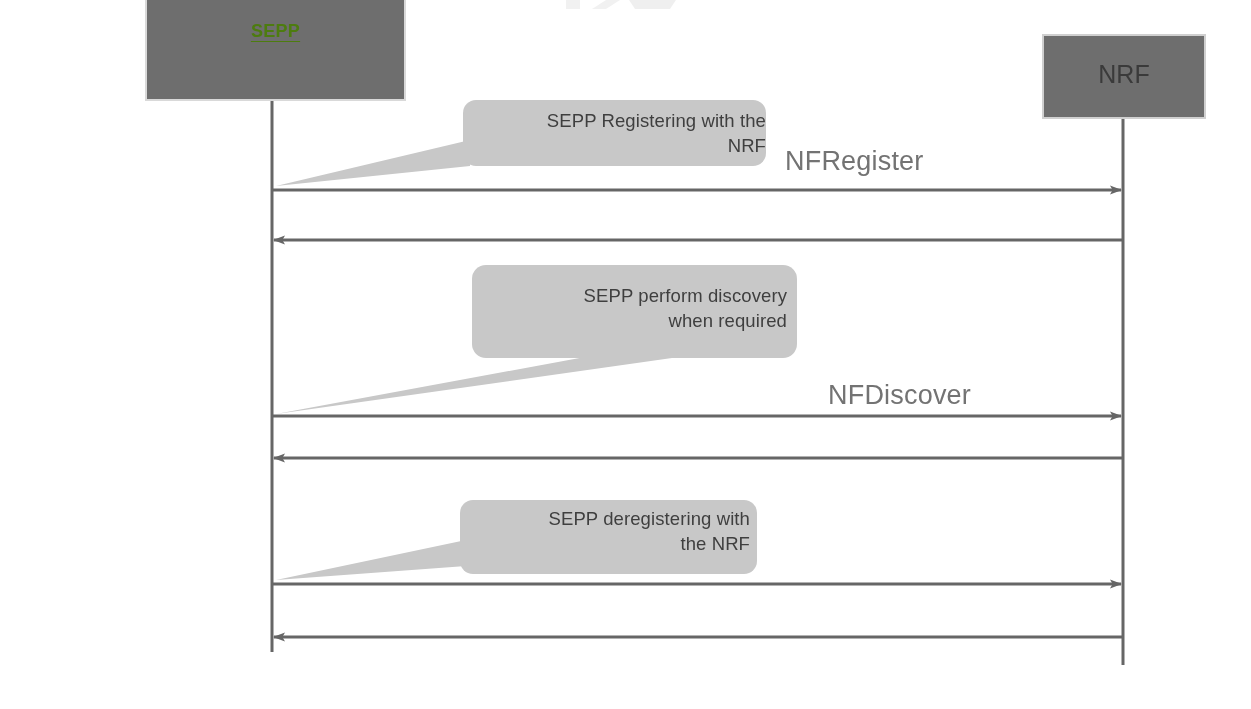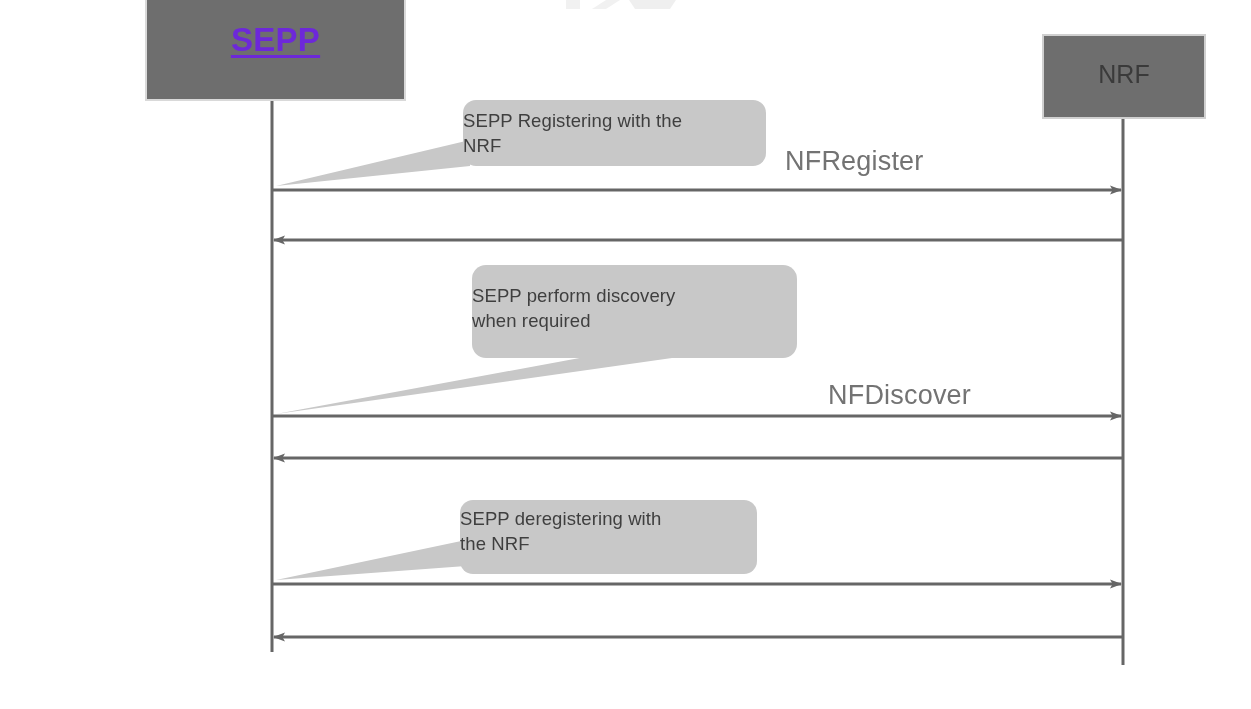--- a/index.html
+++ b/index.html
@@ -15,23 +15,23 @@
 
   .actor-box{position:absolute;box-sizing:border-box;}
 
   .actor-label{
     position:absolute;
     width:100%;
     text-align:center;
     white-space:nowrap;
   }
   .actor-label.sepp{
-    color:#6d28d9;
+    color:#4d7c0f;
     font-weight:bold;
-    font-size:33px;
+    font-size:18px;
     text-decoration:underline;
     text-underline-offset:4px;
     top:27px;
     letter-spacing:0.3px;
   }
   .actor-label.nrf{
     color:#3a3a3a;
     font-weight:normal;
     font-size:25px;
     top:25px;
@@ -43,21 +43,21 @@
     font-size:27px;
     white-space:nowrap;
     letter-spacing:0.2px;
   }
 
   .callout-text{
     position:absolute;
     color:#3f3f3f;
     font-size:18.5px;
     line-height:25px;
-    text-align:left;
+    text-align:right;
     white-space:pre-line;
     letter-spacing:0.1px;
   }
 </style>
 </head>
 <body>
 
 <div id="stage">
 
   <svg id="diagram" width="1251" height="709" viewBox="0 0 1251 709">

